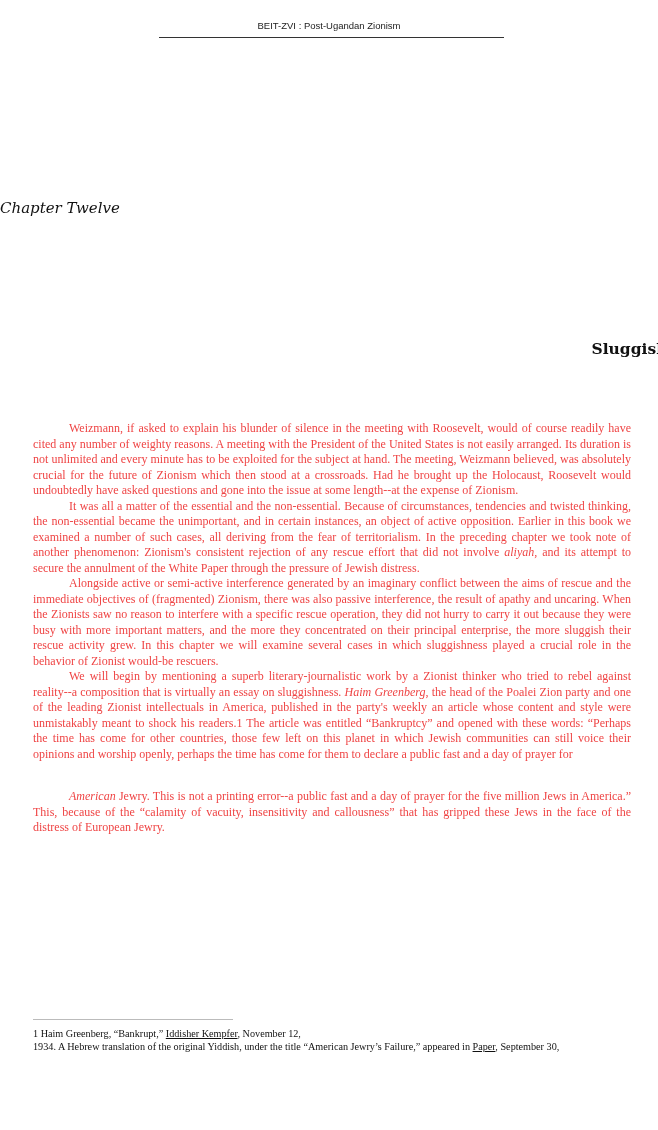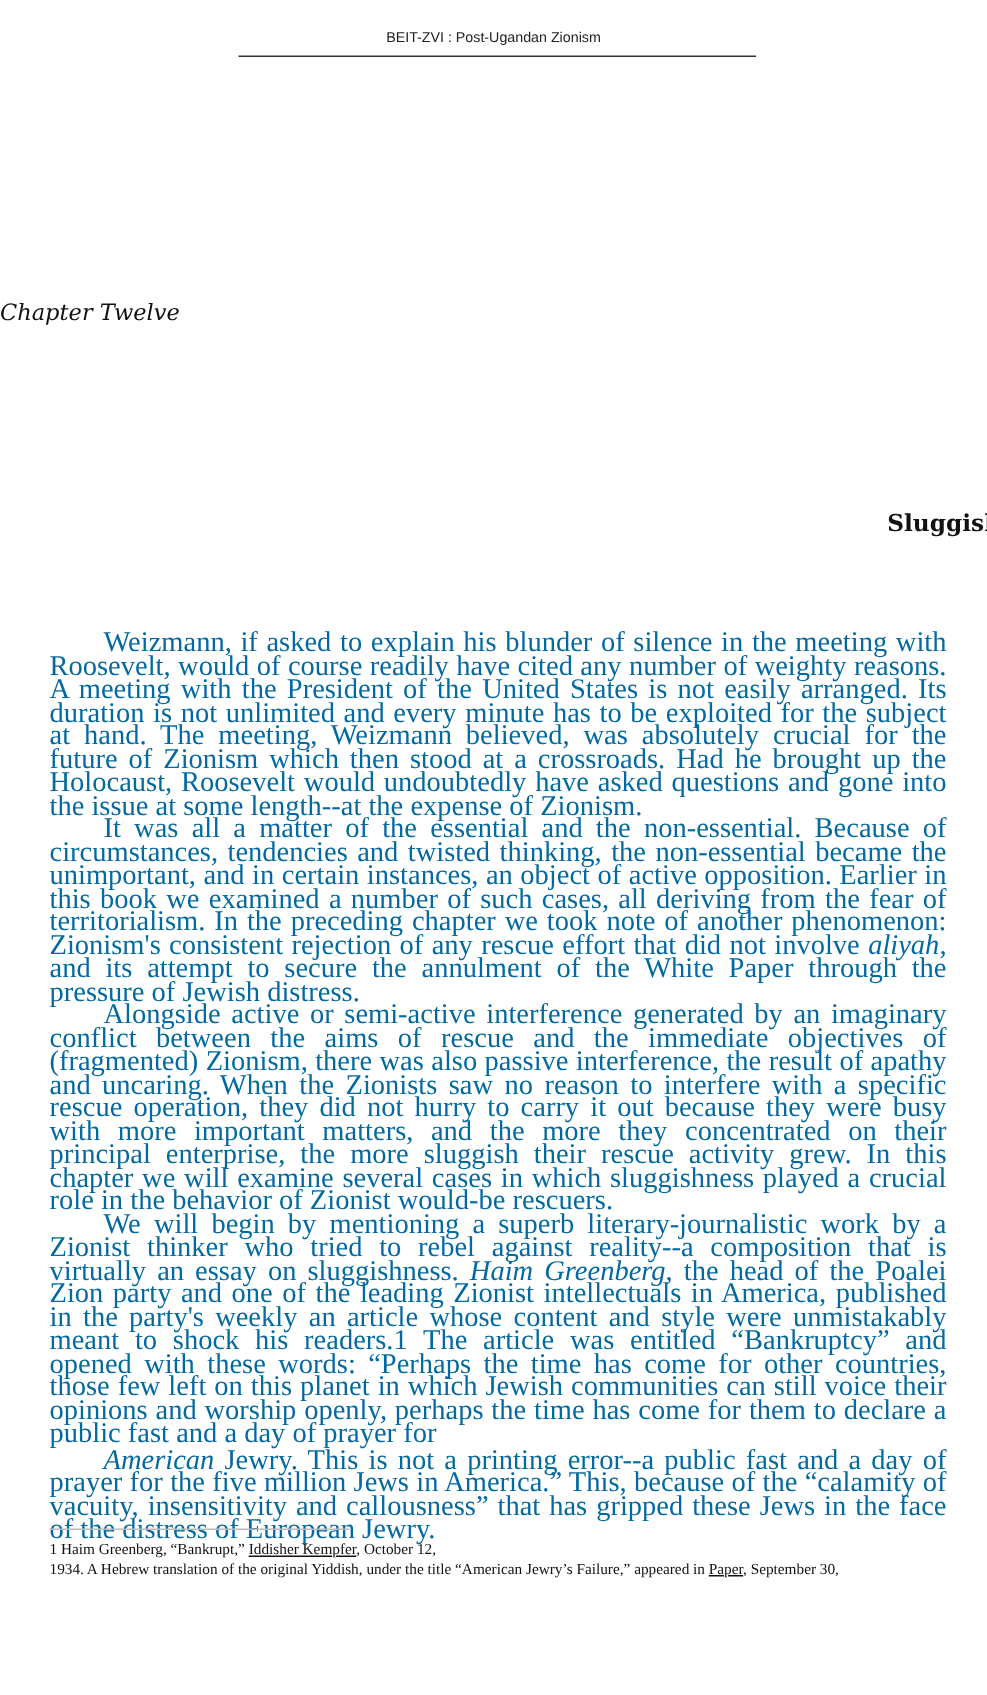--- a/index.html
+++ b/index.html
@@ -54,31 +54,31 @@
     font-size: 15.5px;
     color: #111;
     padding-left: 48px;
   }
   .body-text {
     position: absolute;
     top: 421px;
     left: 33px;
     width: 598px;
     font-family: "Liberation Serif", serif;
-    font-size: 19px;
+    font-size: 12px;
     line-height: 15.5px;
     text-align: justify;
-    color: #0369a1;
+    color: #ef4444;
   }
   .body-text p {
     margin: 0;
     text-indent: 36px;
   }
   .body-text p.gap-before {
-    margin-top: 2px;
+    margin-top: 27px;
   }
   .body-text em {
   }
   .footnote-rule {
     position: absolute;
     top: 1019px;
     left: 33px;
     width: 200px;
     height: 0;
     border-top: 1px solid #bbbbbb;
@@ -121,17 +121,17 @@
 <div class="body-text">
   <p>Weizmann, if asked to explain his blunder of silence in the meeting with Roosevelt, would of course readily have cited any number of weighty reasons. A meeting with the President of the United States is not easily arranged. Its duration is not unlimited and every minute has to be exploited for the subject at hand. The meeting, Weizmann believed, was absolutely crucial for the future of Zionism which then stood at a crossroads. Had he brought up the Holocaust, Roosevelt would undoubtedly have asked questions and gone into the issue at some length--at the expense of Zionism.</p>
   <p><span>It was all a matter of the essential and the non-essential. Because of circumstances, tendencies and twisted thinking, the non-essential became the unimportant, and in certain instances, an object of active opposition. Earlier in this book we examined a number of such cases, all deriving from the fear of territorialism. In the preceding chapter we took note of another phenomenon: Zionism's consistent rejection of any rescue effort that did not involve </span><em>aliyah</em><span>, and its attempt to secure the annulment of the White Paper through the pressure of Jewish distress.</span></p>
   <p>Alongside active or semi-active interference generated by an imaginary conflict between the aims of rescue and the immediate objectives of (fragmented) Zionism, there was also passive interference, the result of apathy and uncaring. When the Zionists saw no reason to interfere with a specific rescue operation, they did not hurry to carry it out because they were busy with more important matters, and the more they concentrated on their principal enterprise, the more sluggish their rescue activity grew. In this chapter we will examine several cases in which sluggishness played a crucial role in the behavior of Zionist would-be rescuers.</p>
   <p><span>We will begin by mentioning a superb literary-journalistic work by a Zionist thinker who tried to rebel against reality--a composition that is virtually an essay on sluggishness. </span><em>Haim Greenberg</em><span>, the head of the Poalei Zion party and one of the leading Zionist intellectuals in America, published in the party's weekly an article whose content and style were unmistakably meant to shock his readers.1 The article was entitled “Bankruptcy” and opened with these words: “Perhaps the time has come for other countries, those few left on this planet in which Jewish communities can still voice their opinions and worship openly, perhaps the time has come for them to declare a public fast and a day of prayer for</span></p>
   <p class="gap-before"><em>American</em><span> Jewry. This is not a printing error--a public fast and a day of prayer for the five million Jews in America.” This, because of the “calamity of vacuity, insensitivity and callousness” that has gripped these Jews in the face of the distress of European Jewry.</span></p>
 </div>
 
 <div class="footnote-rule"></div>
 <div class="footnotes">
-  <div><span>1</span><span> Haim Greenberg, “Bankrupt,” </span><span class="u">Iddisher Kempfer</span><span>, October 12,</span></div>
+  <div><span>1</span><span> Haim Greenberg, “Bankrupt,” </span><span class="u">Iddisher Kempfer</span><span>, November 12,</span></div>
   <div><span>1934. A Hebrew translation of the original Yiddish, under the title “American Jewry’s Failure,” appeared in </span><span class="u">Paper</span><span>, September 30,</span></div>
 </div>
 
 <div class="page-number">— 281 —</div>
 
 </body></html>

